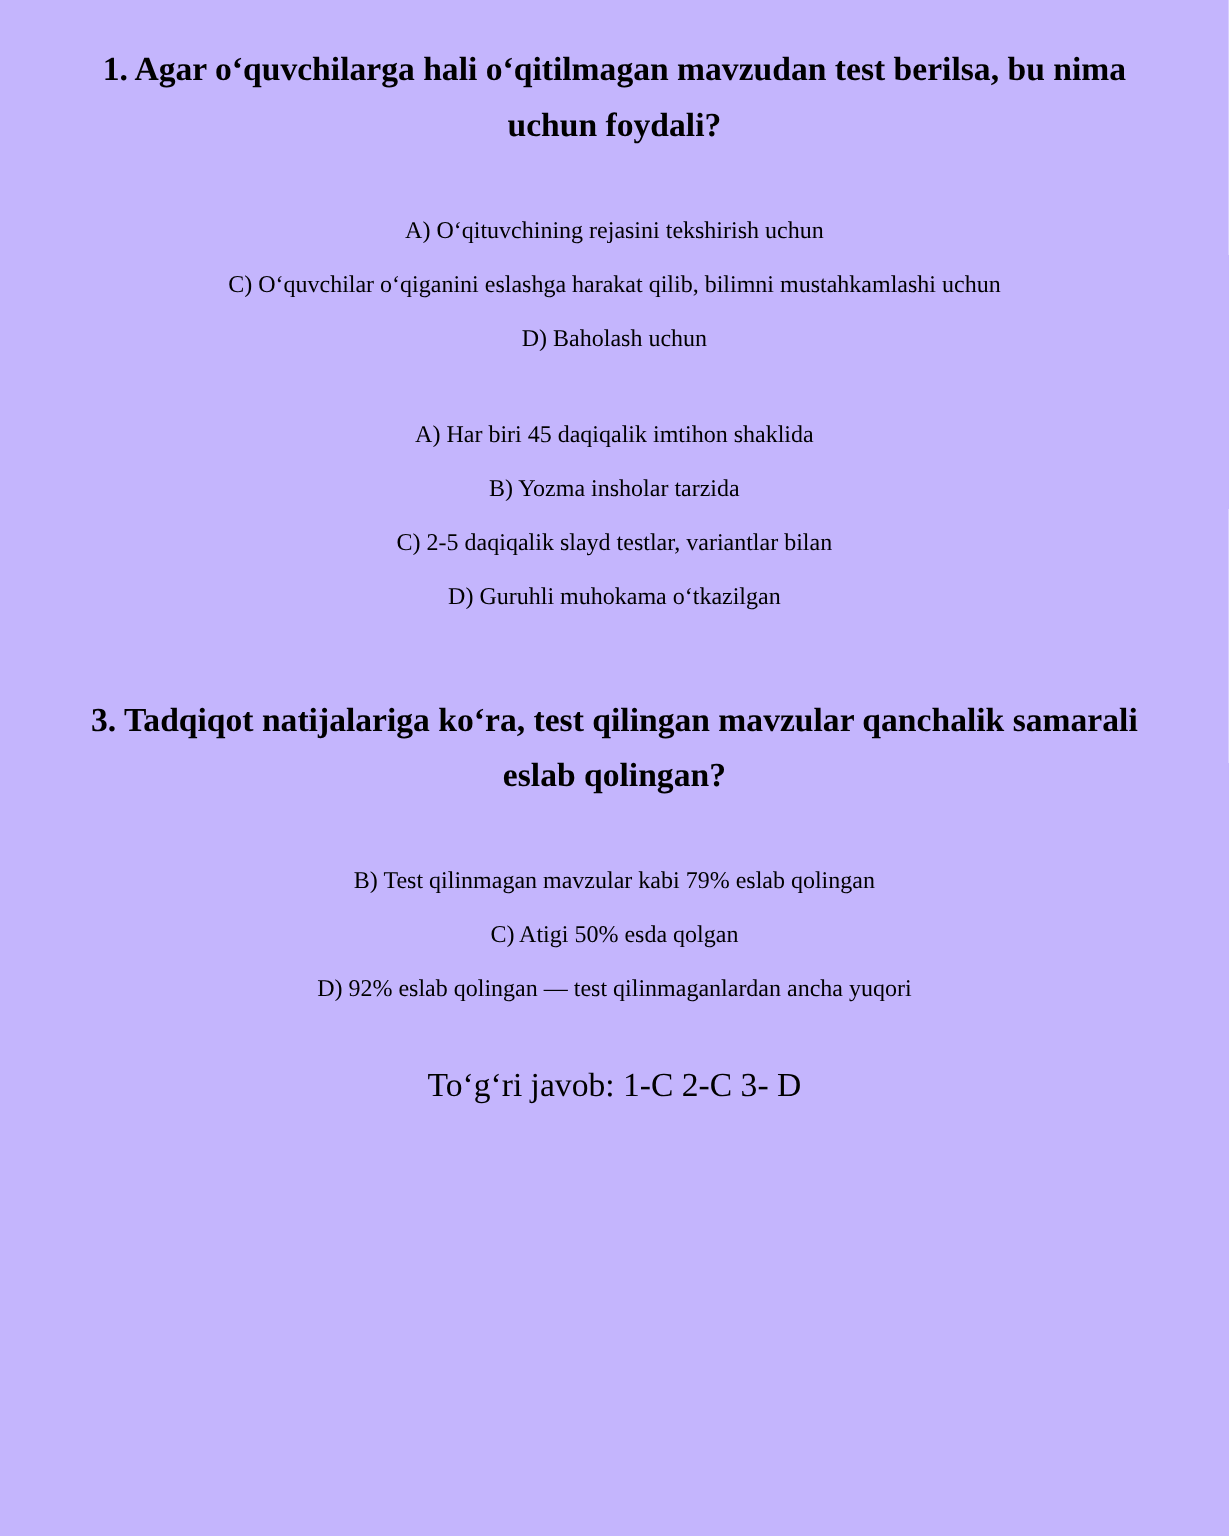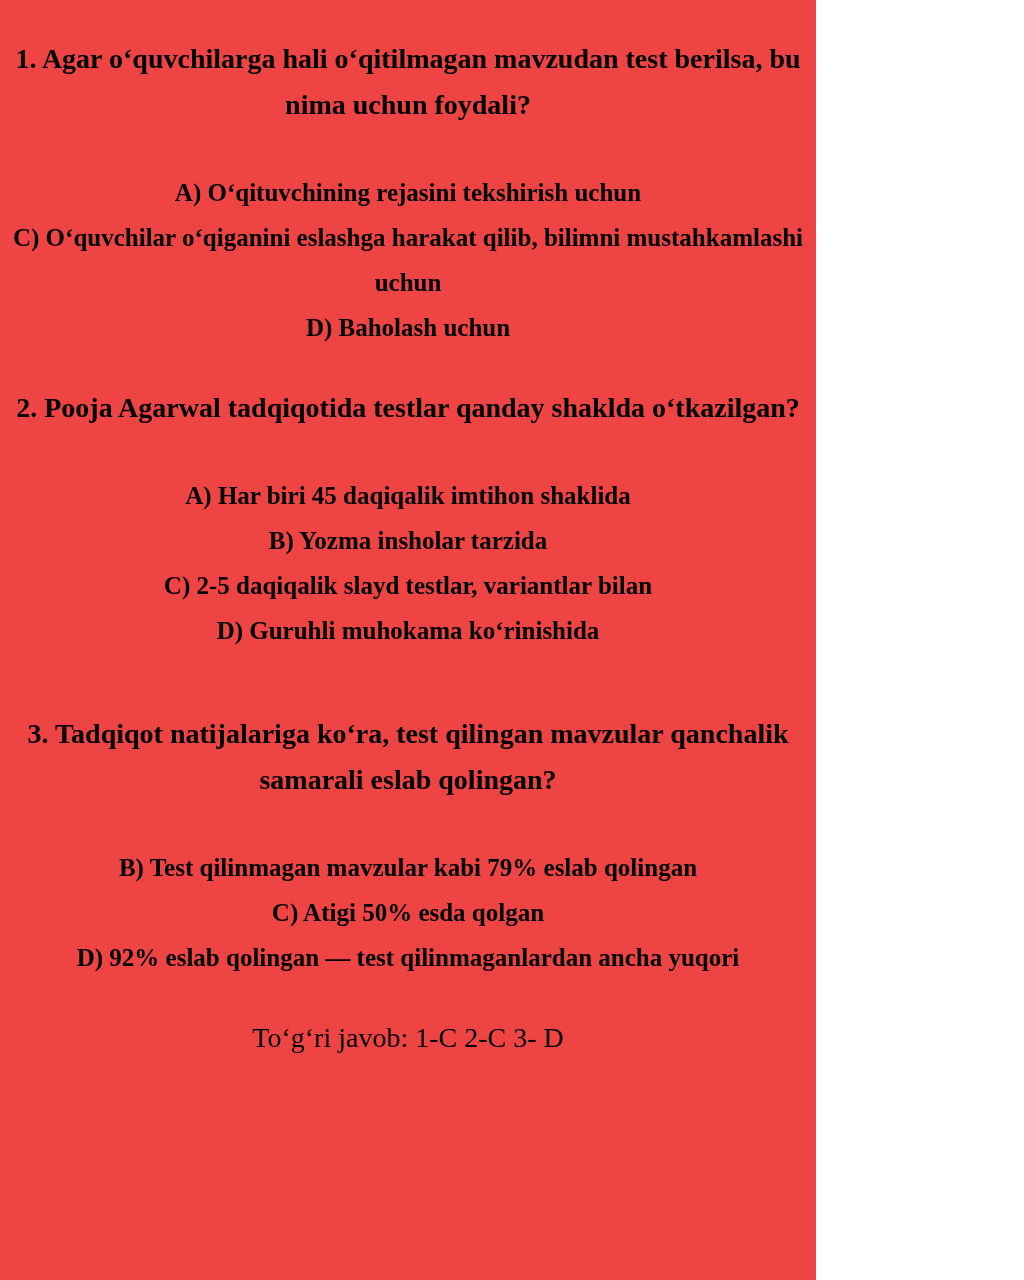--- a/index.html
+++ b/index.html
@@ -2,45 +2,45 @@
 <html><head>
 <meta charset="utf-8">
 <style>
   * { margin: 0; padding: 0; box-sizing: border-box; }
   html, body {
     width: 1024px;
     background: #ffffff;
     font-family: "Liberation Serif", "DejaVu Serif", serif;
   }
   .page {
-    width: 816px;
+    width: 1024px;
     height: 1280px;
-    background: #ef4444;
+    background: #c4b5fd;
     color: #000000;
     padding-top: 36px;
     overflow: hidden;
   }
   .content {
     max-width: 900px;
     margin: 0 auto;
     text-align: center;
   }
   .question { margin-bottom: 35px; }
   .question--3 { margin-top: 58px; text-align: center; }
   .question-title {
     font-weight: bold;
     font-size: 28px;
     line-height: 46px;
     margin-bottom: 42px;
     color: #000000;
   }
   .option-line {
-    font-size: 25px;
+    font-size: 20px;
     line-height: 45px;
-    font-weight: bold;
+    font-weight: normal;
     color: #000000;
   }
   .answer-line {
     margin-top: 34px;
     font-size: 28px;
     line-height: 45px;
     color: #000000;
   }
 </style>
 </head>
@@ -52,26 +52,25 @@
     <div class="question">
       <div class="question-title">1. Agar oʻquvchilarga hali oʻqitilmagan mavzudan test berilsa, bu nima uchun foydali?</div>
       <div class="options">
         <div class="option-line">A) Oʻqituvchining rejasini tekshirish uchun</div>
         <div class="option-line">C) Oʻquvchilar oʻqiganini eslashga harakat qilib, bilimni mustahkamlashi uchun</div>
         <div class="option-line">D) Baholash uchun</div>
       </div>
     </div>
 
     <div class="question">
-      <div class="question-title">2. Pooja Agarwal tadqiqotida testlar qanday shaklda oʻtkazilgan?</div>
       <div class="options">
         <div class="option-line">A) Har biri 45 daqiqalik imtihon shaklida</div>
         <div class="option-line">B) Yozma insholar tarzida</div>
         <div class="option-line">C) 2-5 daqiqalik slayd testlar, variantlar bilan</div>
-        <div class="option-line">D) Guruhli muhokama koʻrinishida</div>
+        <div class="option-line">D) Guruhli muhokama oʻtkazilgan</div>
       </div>
     </div>
 
     <div class="question question--3">
       <div class="question-title">3. Tadqiqot natijalariga koʻra, test qilingan mavzular qanchalik samarali eslab qolingan?</div>
       <div class="options">
         <div class="option-line">B) Test qilinmagan mavzular kabi 79% eslab qolingan</div>
         <div class="option-line">C) Atigi 50% esda qolgan</div>
         <div class="option-line">D) 92% eslab qolingan — test qilinmaganlardan ancha yuqori</div>
       </div>

